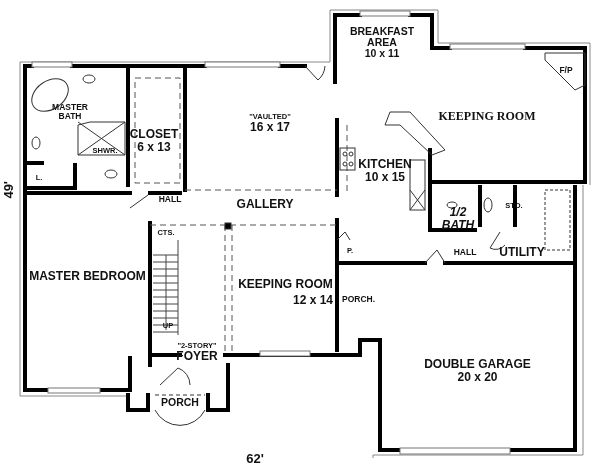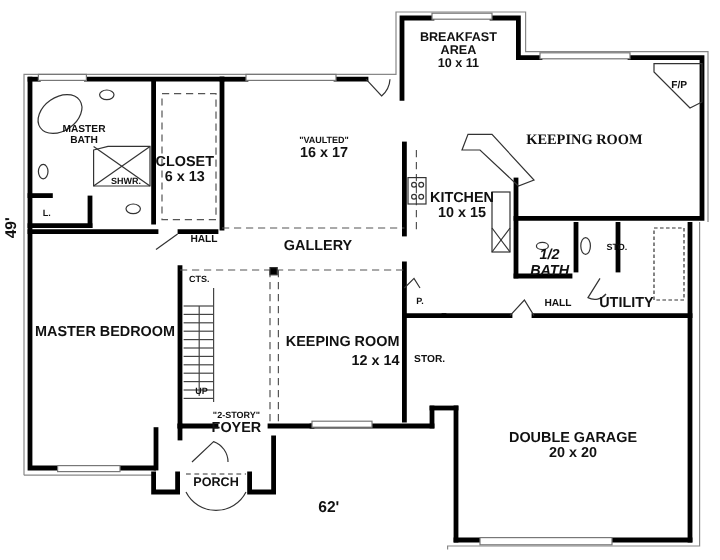--- a/index.html
+++ b/index.html
@@ -200,31 +200,31 @@
 
 <div class="lbl big" style="left:25px;top:270px;width:125px;text-align:center;">
   <div>MASTER BEDROOM</div>
 </div>
 
 <div class="lbl big" style="left:238px;top:278px;width:95px;">
   <div>KEEPING ROOM</div>
   <div style="margin-top:3px;text-align:right;">12 x 14</div>
 </div>
 
-<div class="lbl sm" style="left:342px;top:295px;width:32px;">STOR.</div>
+<div class="lbl sm" style="left:342px;top:295px;width:32px;">PORCH.</div>
 
 <div class="lbl xs" style="left:158px;top:322px;width:20px;">UP</div>
 
 <div class="lbl big" style="left:168px;top:342px;width:58px;">
   <div class="xs">"2-STORY"</div>
   <div>FOYER</div>
 </div>
 
 <div class="lbl med" style="left:158px;top:397px;width:44px;">PORCH</div>
 
 <div class="lbl big" style="left:420px;top:358px;width:115px;">
   <div>DOUBLE GARAGE</div>
   <div>20 x 20</div>
 </div>
 
-<div class="lbl dim" style="left:240px;top:416px;width:30px;margin-left:19px;">62'</div>
+<div class="lbl dim" style="left:240px;top:452px;width:30px;">62'</div>
 
 <div class="lbl dim vert" style="left:-6px;top:183px;width:30px;">49'</div>
 
 </body></html>

